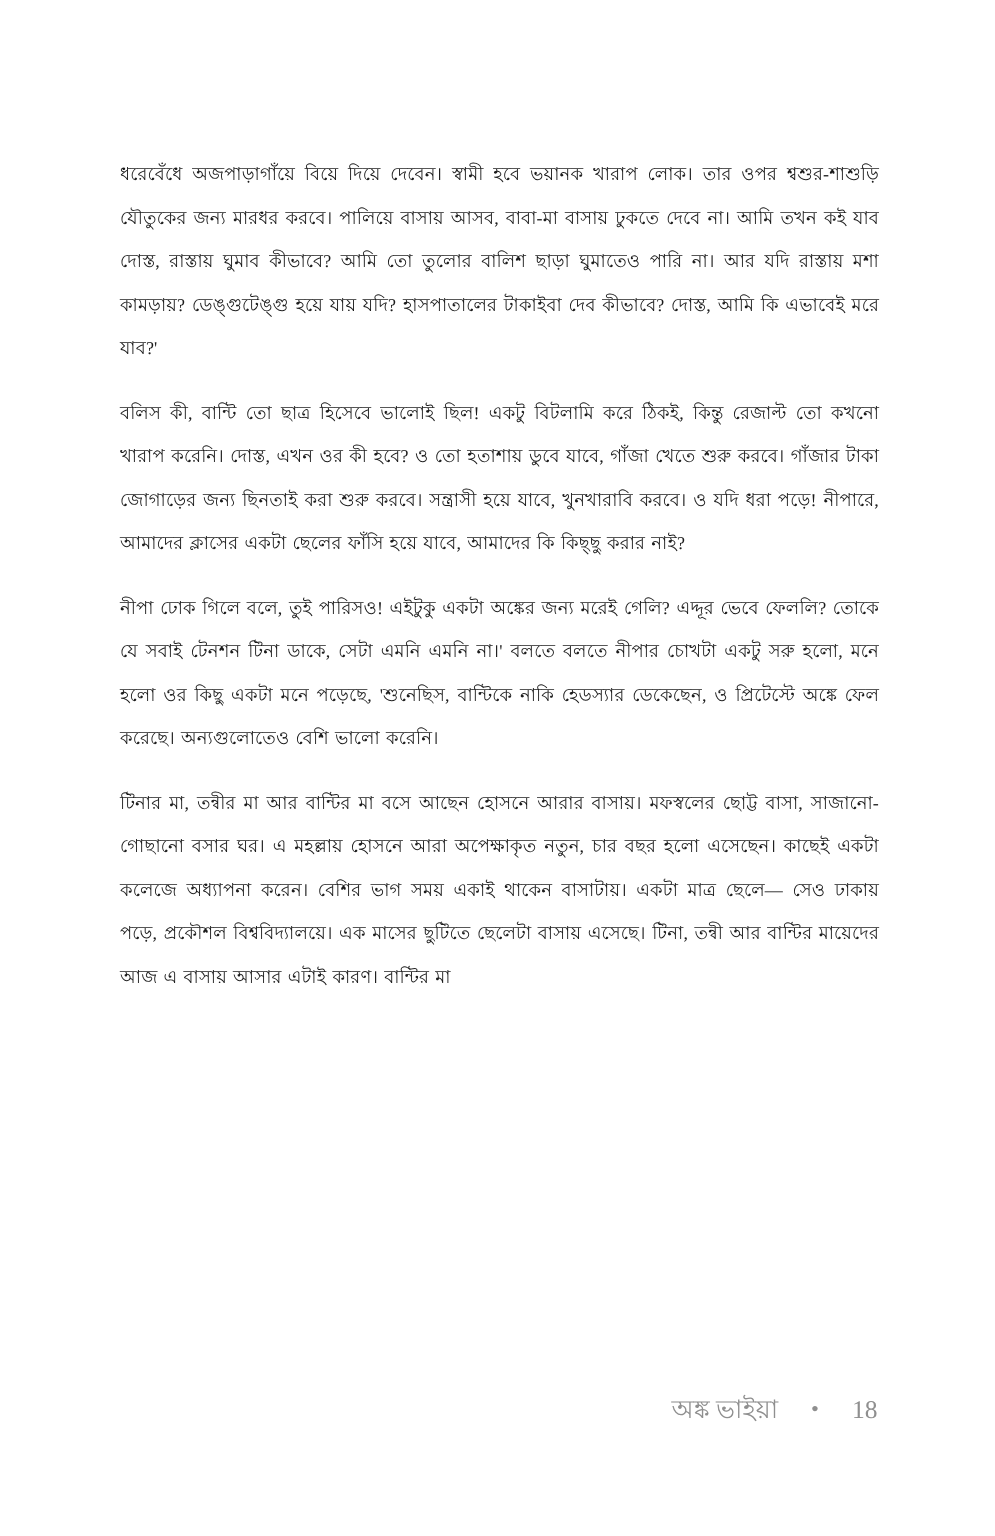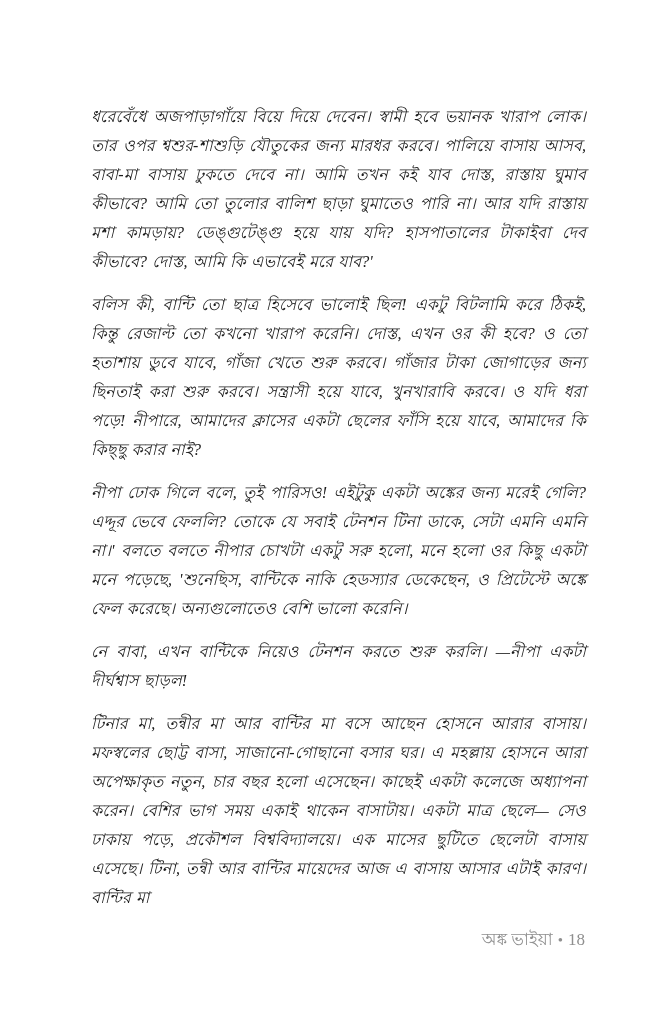--- a/index.html
+++ b/index.html
@@ -17,62 +17,60 @@
     color: #1b1b1b;
     box-sizing: border-box;
   }
   .text-block {
     position: absolute;
     left: 80px;
     top: 102px;
     width: 506px;
   }
   .text-block p {
-    margin: 0 0 14px 11px;
-    font-size: 16px;
+    margin: 0 0 14px 0;
+    font-size: 12px;
     line-height: 29px;
     text-align: justify;
     text-justify: inter-word;
     letter-spacing: 0.1px;
     word-spacing: 1px;
-    font-style: italic;
   }
   .section-heading {
     font-size: 20px;
     font-weight: bold;
     margin: 16px 0 6px 0;
     line-height: 26px;
   }
   .page-footer {
     position: absolute;
     top: 928px;
     right: 78px;
     font-size: 17px;
     line-height: 24px;
     color: #8f8f8f;
     display: flex;
     align-items: center;
-    gap: 5px;
+    gap: 22px;
     white-space: nowrap;
   }
   .page-footer .dot {
     font-size: 15px;
     line-height: 1;
   }
 </style>
 </head>
 <body>
 
 <div class="page">
 
   <main class="text-block">
     <p>ধরেবেঁধে অজপাড়াগাঁয়ে বিয়ে দিয়ে দেবেন। স্বামী হবে ভয়ানক খারাপ লোক। তার ওপর শ্বশুর-শাশুড়ি যৌতুকের জন্য মারধর করবে। পালিয়ে বাসায় আসব, বাবা-মা বাসায় ঢুকতে দেবে না। আমি তখন কই যাব দোস্ত, রাস্তায় ঘুমাব কীভাবে? আমি তো তুলোর বালিশ ছাড়া ঘুমাতেও পারি না। আর যদি রাস্তায় মশা কামড়ায়? ডেঙ্গুটেঙ্গু হয়ে যায় যদি? হাসপাতালের টাকাইবা দেব কীভাবে? দোস্ত, আমি কি এভাবেই মরে যাব?'</p>
     <p>বলিস কী, বান্টি তো ছাত্র হিসেবে ভালোই ছিল! একটু বিটলামি করে ঠিকই, কিন্তু রেজাল্ট তো কখনো খারাপ করেনি। দোস্ত, এখন ওর কী হবে? ও তো হতাশায় ডুবে যাবে, গাঁজা খেতে শুরু করবে। গাঁজার টাকা জোগাড়ের জন্য ছিনতাই করা শুরু করবে। সন্ত্রাসী হয়ে যাবে, খুনখারাবি করবে। ও যদি ধরা পড়ে! নীপারে, আমাদের ক্লাসের একটা ছেলের ফাঁসি হয়ে যাবে, আমাদের কি কিছ্ছু করার নাই?</p>
     <p>নীপা ঢোক গিলে বলে, তুই পারিসও! এইটুকু একটা অঙ্কের জন্য মরেই গেলি? এদ্দূর ভেবে ফেললি? তোকে যে সবাই টেনশন টিনা ডাকে, সেটা এমনি এমনি না।' বলতে বলতে নীপার চোখটা একটু সরু হলো, মনে হলো ওর কিছু একটা মনে পড়েছে, 'শুনেছিস, বান্টিকে নাকি হেডস্যার ডেকেছেন, ও প্রিটেস্টে অঙ্কে ফেল করেছে। অন্যগুলোতেও বেশি ভালো করেনি।</p>
-    <p>নে বাবা, এখন বান্টিকে নিয়েও টেনশন করতে শুরু করলি। —নীপা একটা দীর্ঘশ্বাস ছাড়ল!</p>
 
 
     <p>টিনার মা, তন্বীর মা আর বান্টির মা বসে আছেন হোসনে আরার বাসায়। মফস্বলের ছোট্ট বাসা, সাজানো-গোছানো বসার ঘর। এ মহল্লায় হোসনে আরা অপেক্ষাকৃত নতুন, চার বছর হলো এসেছেন। কাছেই একটা কলেজে অধ্যাপনা করেন। বেশির ভাগ সময় একাই থাকেন বাসাটায়। একটা মাত্র ছেলে— সেও ঢাকায় পড়ে, প্রকৌশল বিশ্ববিদ্যালয়ে। এক মাসের ছুটিতে ছেলেটা বাসায় এসেছে। টিনা, তন্বী আর বান্টির মায়েদের আজ এ বাসায় আসার এটাই কারণ। বান্টির মা</p>
   </main>
 
   <footer class="page-footer">
     <span>অঙ্ক ভাইয়া</span>
     <span class="dot">•</span>
     <span>18</span>
   </footer>

